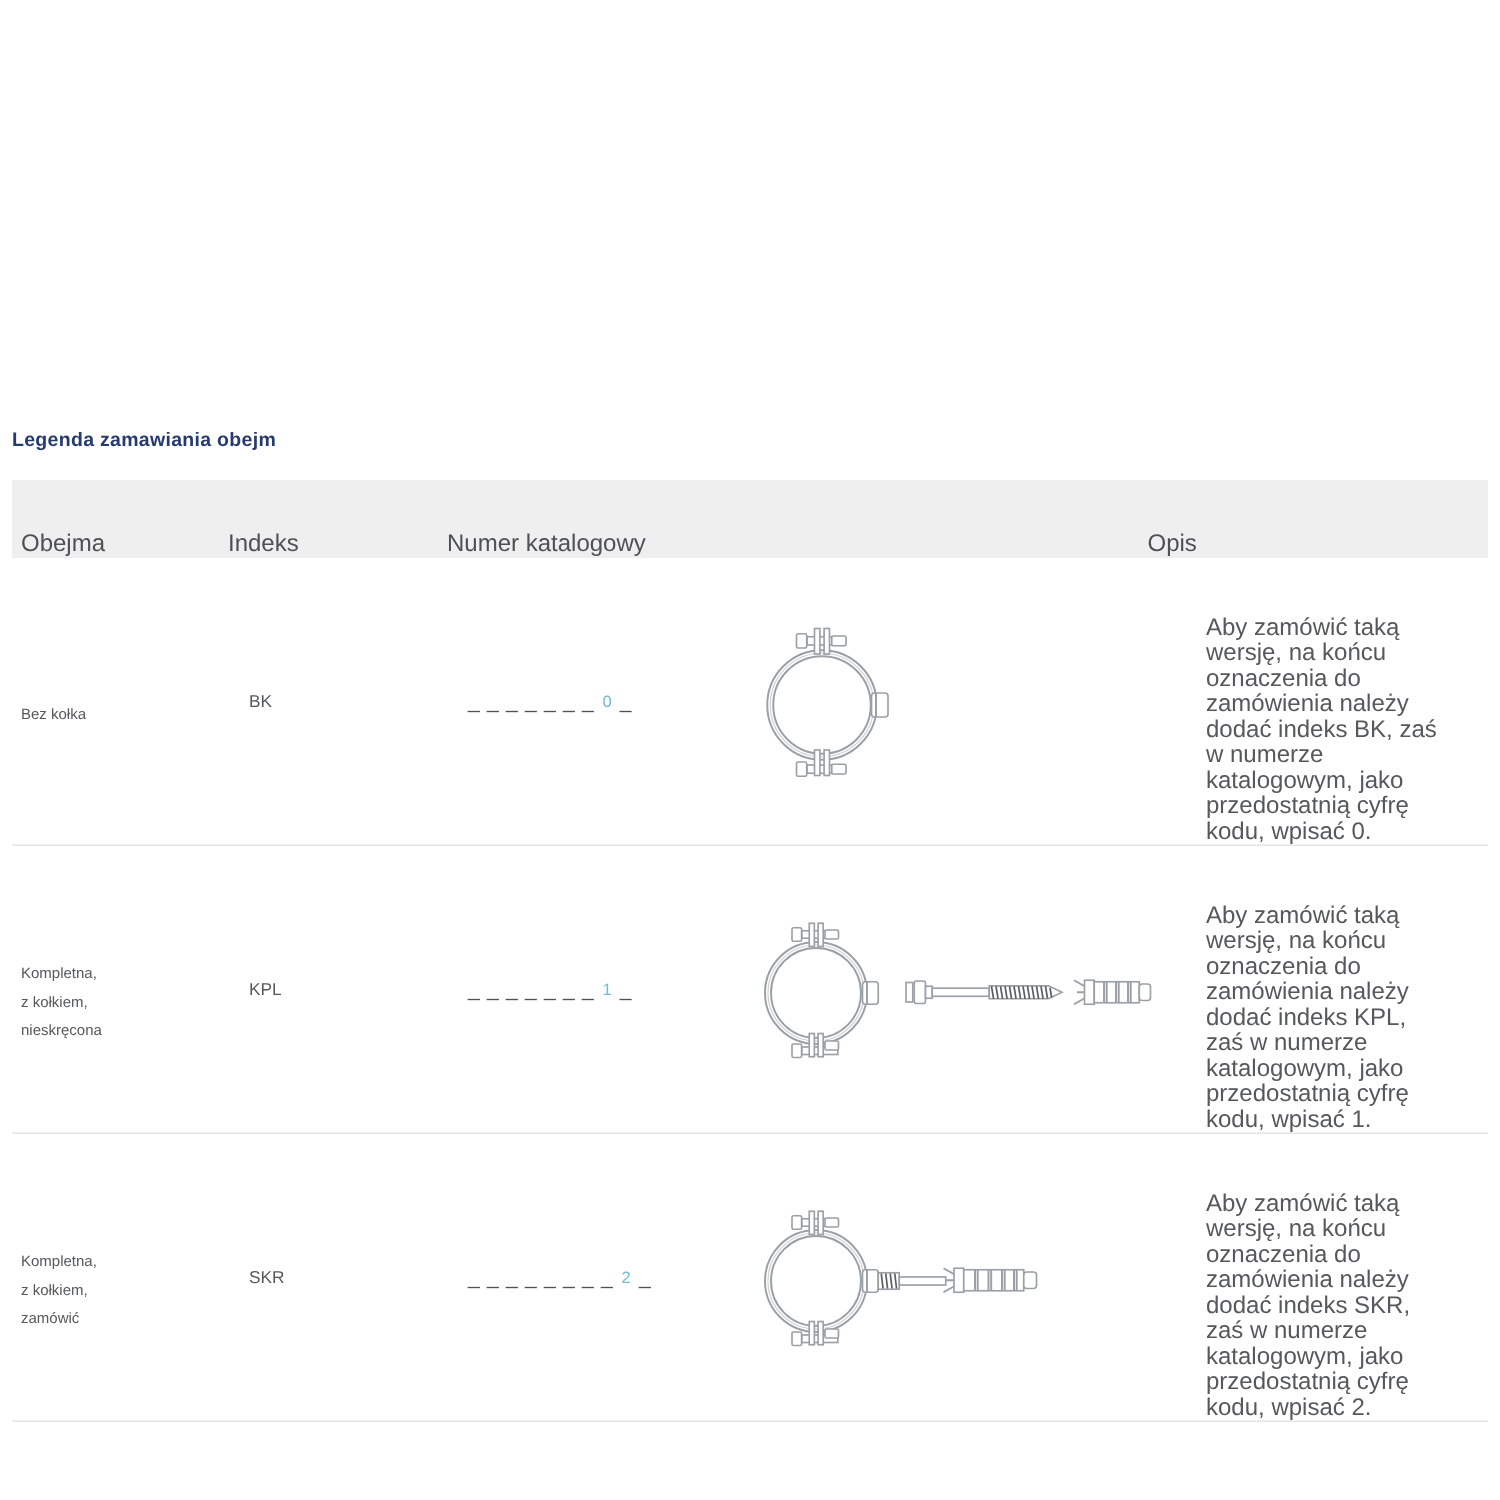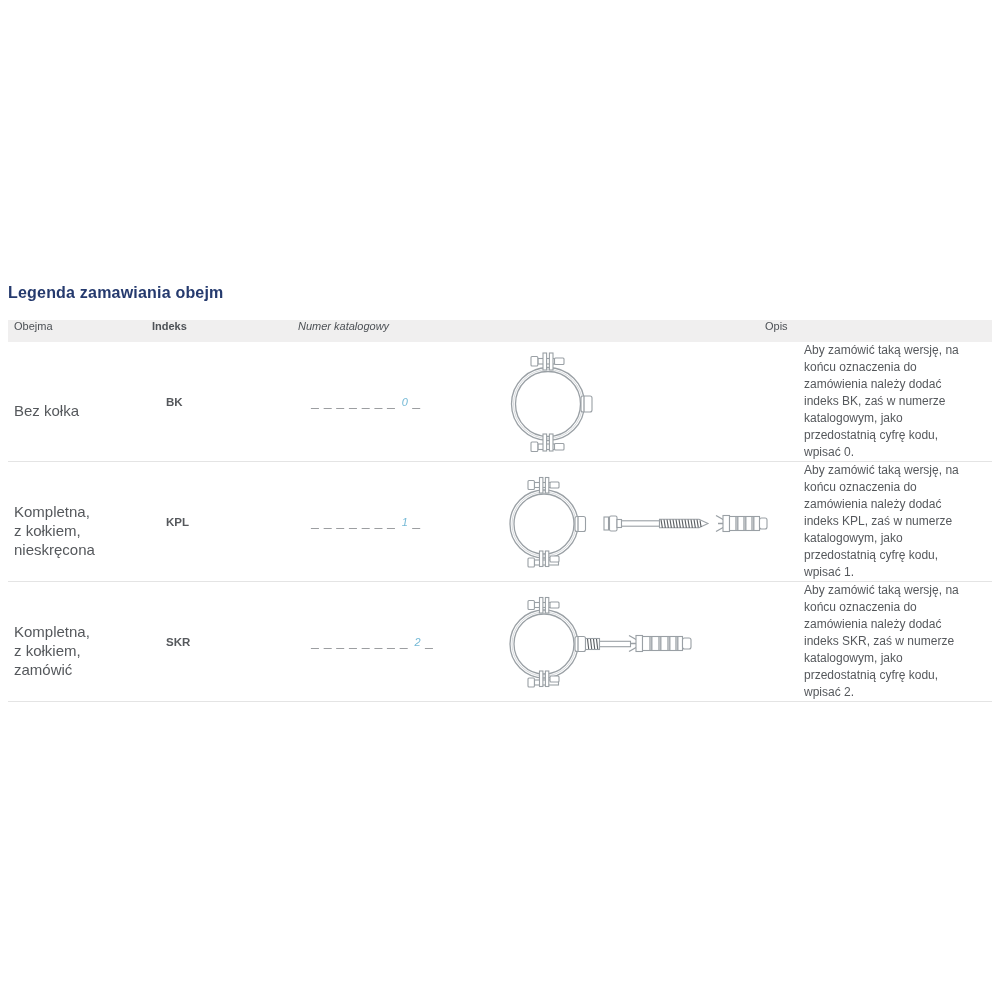--- a/index.html
+++ b/index.html
@@ -6,56 +6,56 @@
     margin: 0; padding: 0;
     width: 1000px; height: 1000px;
     background: #ffffff;
     font-family: "Liberation Sans", sans-serif;
     overflow: hidden;
   }
   .content { padding: 282px 8px 0 8px; }
 
   .page-title {
     margin: 0 0 17px 0;
-    font-size: 16px;
+    font-size: 13px;
     font-weight: 700;
     letter-spacing: 0.2px;
     color: #253a6e;
     line-height: 21px;
   }
 
   .legend-table { width: 984px; }
 
   .thead {
     display: flex;
-    align-items: flex-start;
-    height: 22px;
+    align-items: flex-end;
+    height: 52px;
     background: #f0efef;
-    font-size: 11px;
+    font-size: 16px;
     color: #4d5156;
   }
 
   .row {
     display: flex;
     align-items: center;
     min-height: 118px;
     border-bottom: 1px solid #e4e4e4;
   }
 
   
   .c1, .c2, .c3, .c4, .c5 { box-sizing: border-box; }
   .c1 { width: 144px; padding-left: 6px; }
-  .c2 { width: 138px; font-weight: bold; }
-  .c3 { width: 170px; padding-left: 8px; font-style: italic; }
+  .c2 { width: 138px; }
+  .c3 { width: 170px; padding-left: 8px; }
   .c4 { width: 297px; padding-left: 22px; }
-  .c5 { width: 235px; }
+  .c5 { width: 235px; margin-top: 38px; }
   .thead .c5 { padding-left: 8px; }
 
   .clamp-name {
-    font-size: 15px;
+    font-size: 10px;
     color: #55585c;
     line-height: 19px;
     margin-top: 18px;
   }
   .index-code {
     font-size: 11.5px;
     color: #55585c;
     margin-left: 14px;
   }
 
@@ -72,21 +72,21 @@
     position: relative;
     top: -1px;
     padding: 0 1px;
   }
 
   .figure-cell { display: flex; align-items: center; }
 
   .description {
     width: 192px;
     padding-left: 33px;
-    font-size: 12px;
+    font-size: 16px;
     line-height: 17px;
     color: #55585c;
   }
 
   svg { display: block; }
   .lineart { stroke: #9aa0a5; fill: none; stroke-width: 1.3; }
   .lineart-fill { stroke: #9aa0a5; fill: #ffffff; stroke-width: 1.1; }
   .lineart-faint { stroke: #cdd1d4; fill: none; stroke-width: 0.8; }
   .thread { stroke: #5c6064; stroke-width: 1.15; fill: none; }
 </style>

